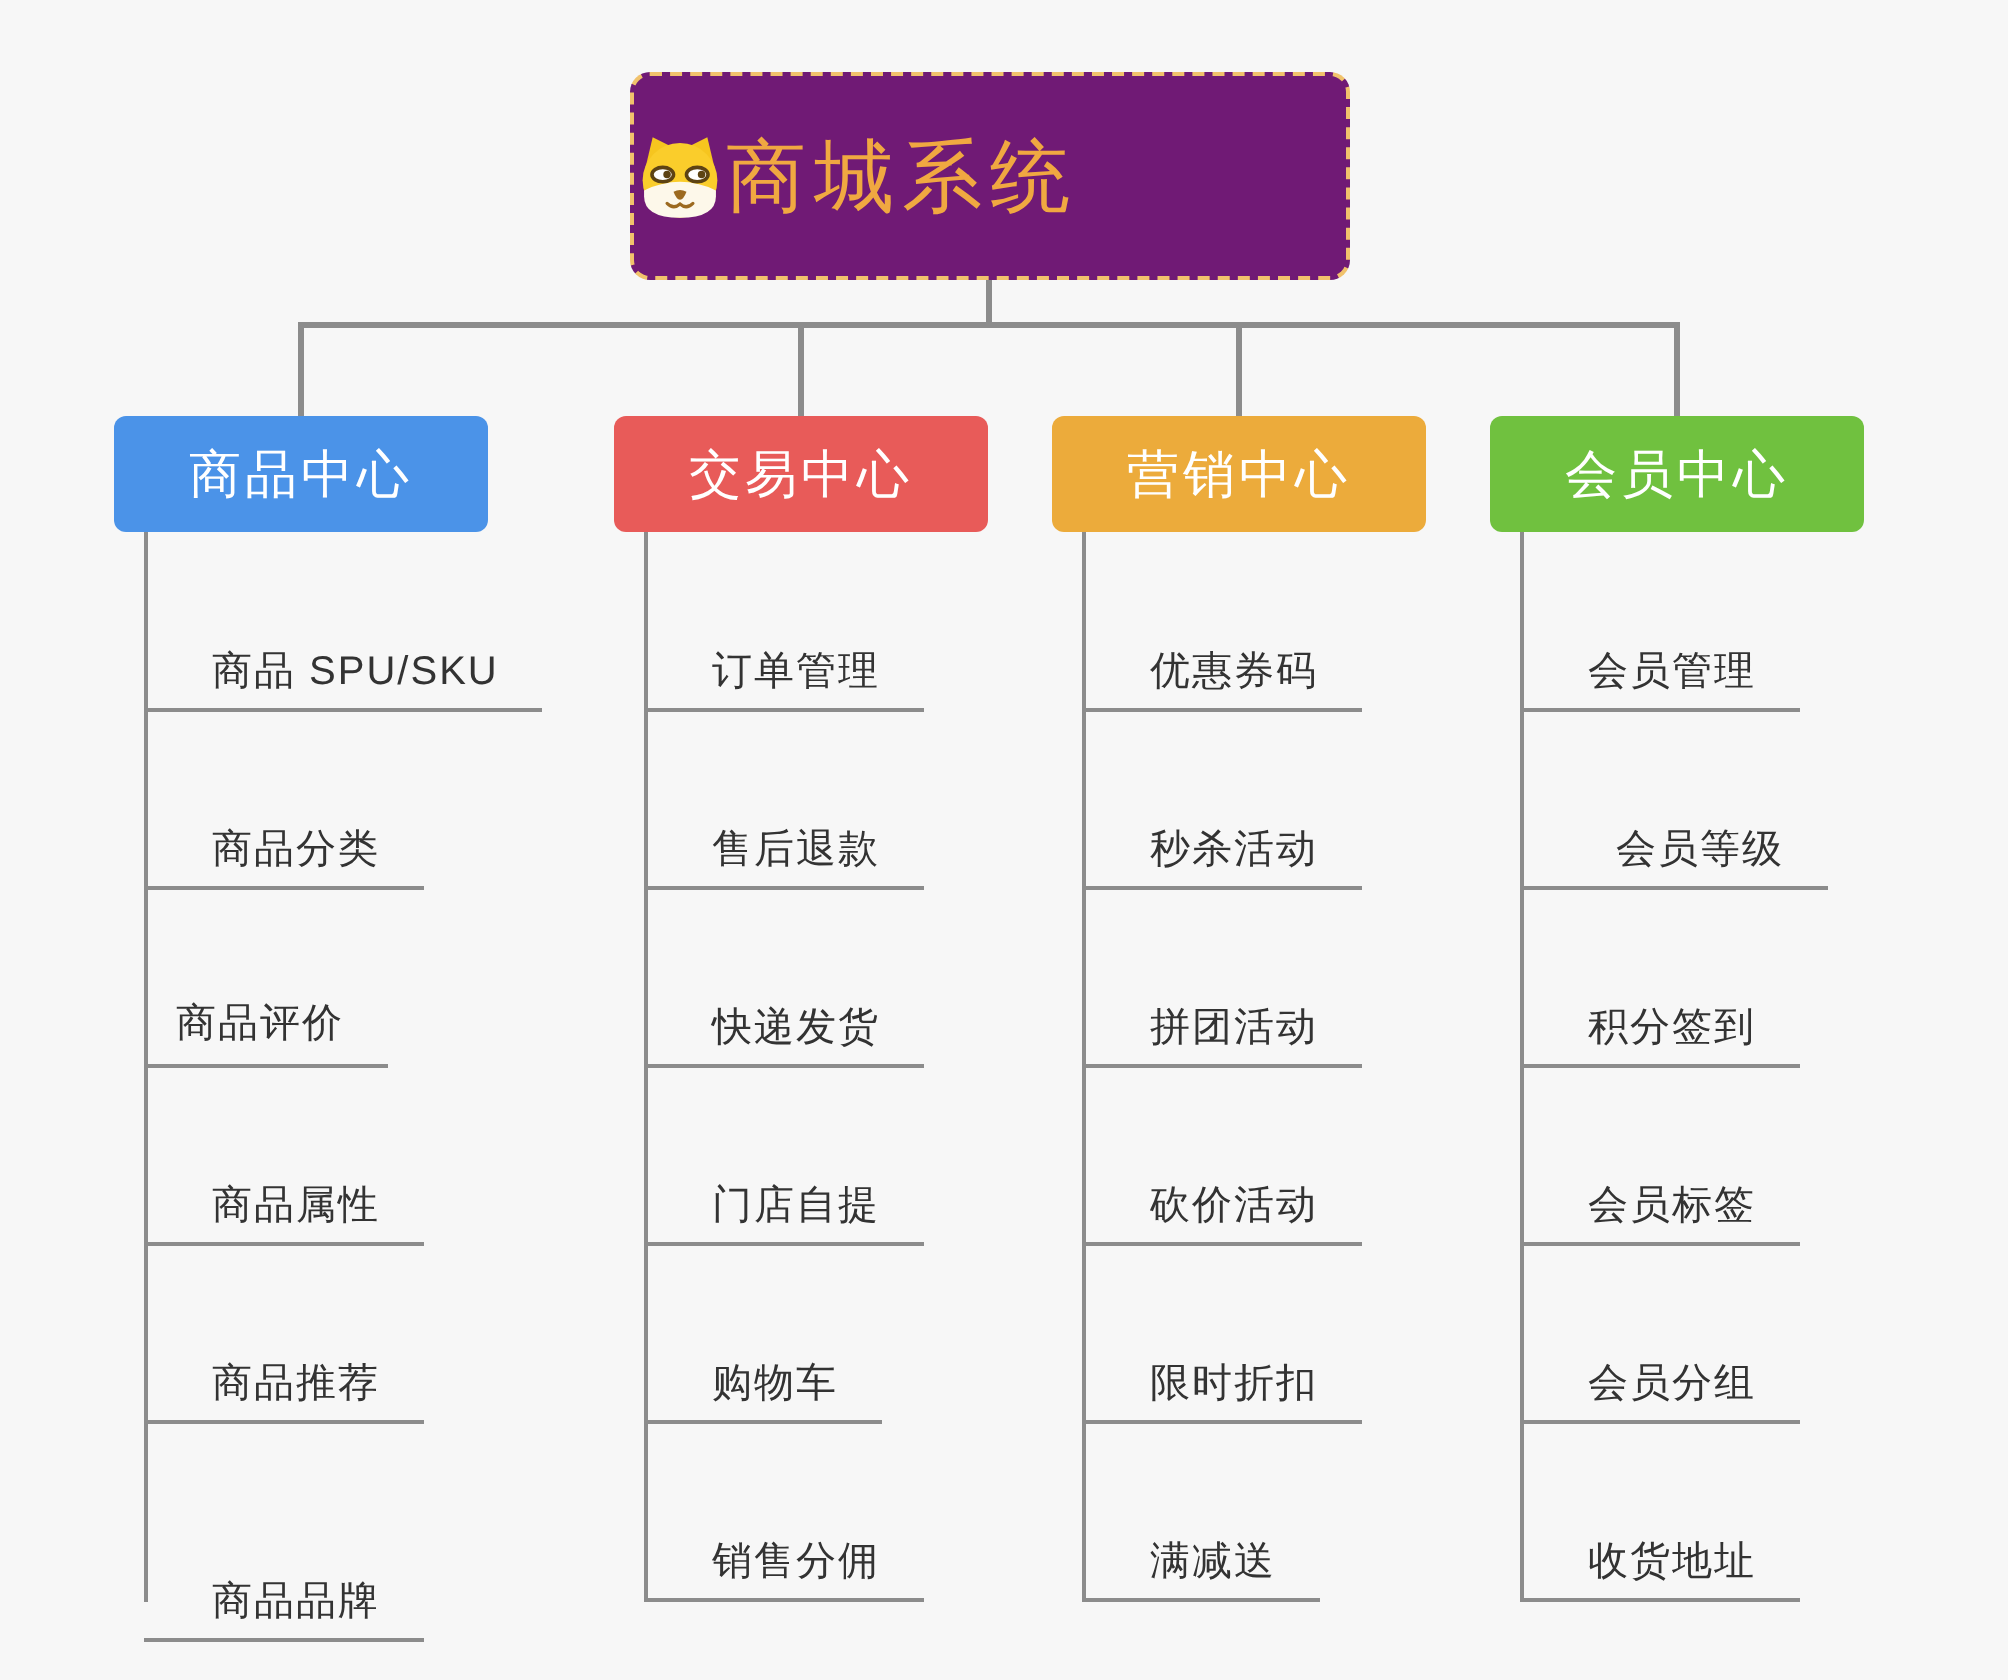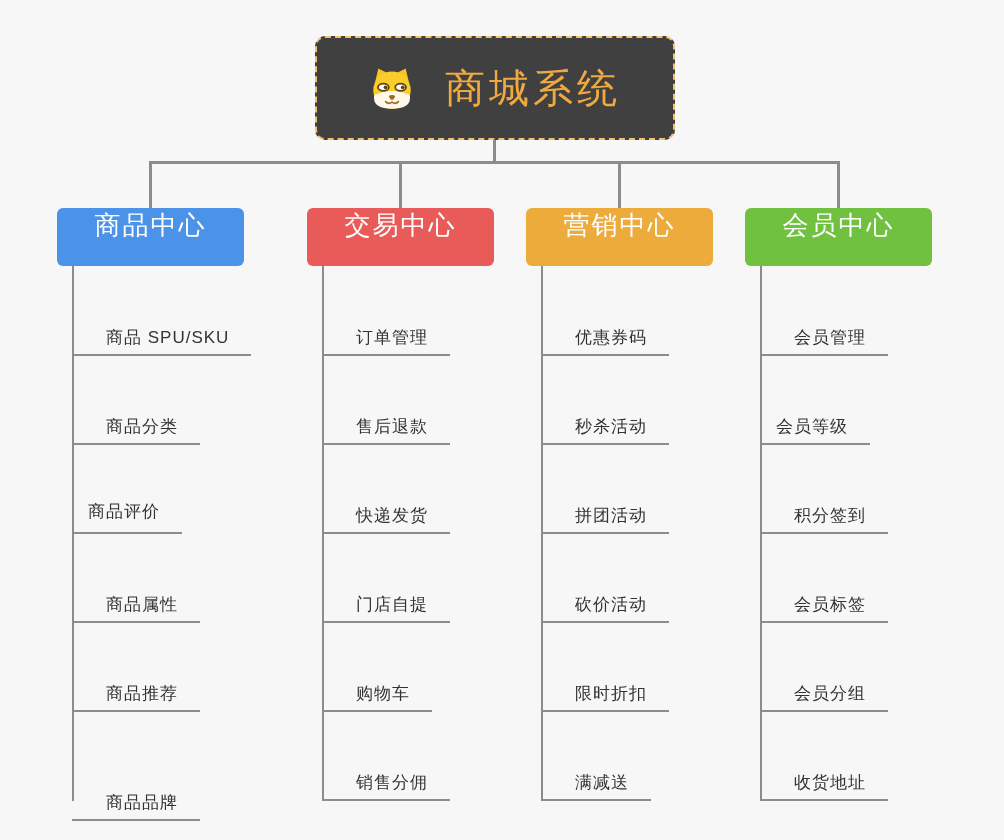--- a/index.html
+++ b/index.html
@@ -13,28 +13,28 @@
     height: 840px;
     background: #f7f7f7;
     overflow: hidden;
   }
 
   
   .root-node {
     position: absolute;
     left: 315px; top: 36px;
     width: 360px; height: 104px;
-    background: #404040;
+    background: #701a75;
     border: 2px dashed #f1c26c;
     border-radius: 10px;
     box-sizing: border-box;
     display: flex;
     align-items: center;
-    justify-content: center;
-    gap: 30px;
+    justify-content: flex-start;
+    gap: 0;
     cursor: pointer;
   }
   .root-label {
     font-size: 40px;
     letter-spacing: 4px;
     color: #f0a841;
     white-space: nowrap;
   }
   .dog { display: inline-flex; }
 
@@ -44,20 +44,21 @@
   .bus  { left: 149px; top: 161px; width: 690px; height: 3px; }
   .drop { width: 3px; top: 161px; height: 47px; }
 
   
   .head {
     position: absolute;
     top: 208px;
     width: 187px; height: 58px;
     border-radius: 6px;
     display: flex;
+    align-items: center;
     justify-content: center;
     cursor: pointer;
   }
   .head-label {
     color: #ffffff;
     font-size: 26px;
     letter-spacing: 2px;
     white-space: nowrap;
   }
 
@@ -74,21 +75,21 @@
     height: 38px;
     box-sizing: border-box;
     border-bottom: 2px solid #8c8c8c;
     padding: 0 22px 5px 34px;
     display: flex;
     align-items: flex-end;
     white-space: nowrap;
     cursor: pointer;
   }
   .kid-label {
-    font-size: 17px;
+    font-size: 20px;
     color: #333333;
     letter-spacing: 1px;
   }
 </style>
 </head>
 <body>
 
 <div class="canvas">
 
   <div class="root-node">
@@ -213,21 +214,21 @@
     <div class="conn drop" style="left: 837px;"></div>
     <div class="head" style="left: 745px; background: rgb(112, 193, 63);">
       <span class="head-label">会员中心</span>
     </div>
     <div class="spine" style="left: 760px;"></div>
 
   <div class="kid" style="left: 760px; top: 318px; padding-left: 34px;">
     <span class="kid-label">会员管理</span>
   </div>
 
-  <div class="kid" style="left: 760px; top: 407px; padding-left: 16px;">
+  <div class="kid" style="left: 760px; top: 407px; padding-left: 48px;">
     <span class="kid-label">会员等级</span>
   </div>
 
   <div class="kid" style="left: 760px; top: 496px; padding-left: 34px; justify-content: flex-end;">
     <span class="kid-label">积分签到</span>
   </div>
 
   <div class="kid" style="left: 760px; top: 585px; padding-left: 34px;">
     <span class="kid-label">会员标签</span>
   </div>

